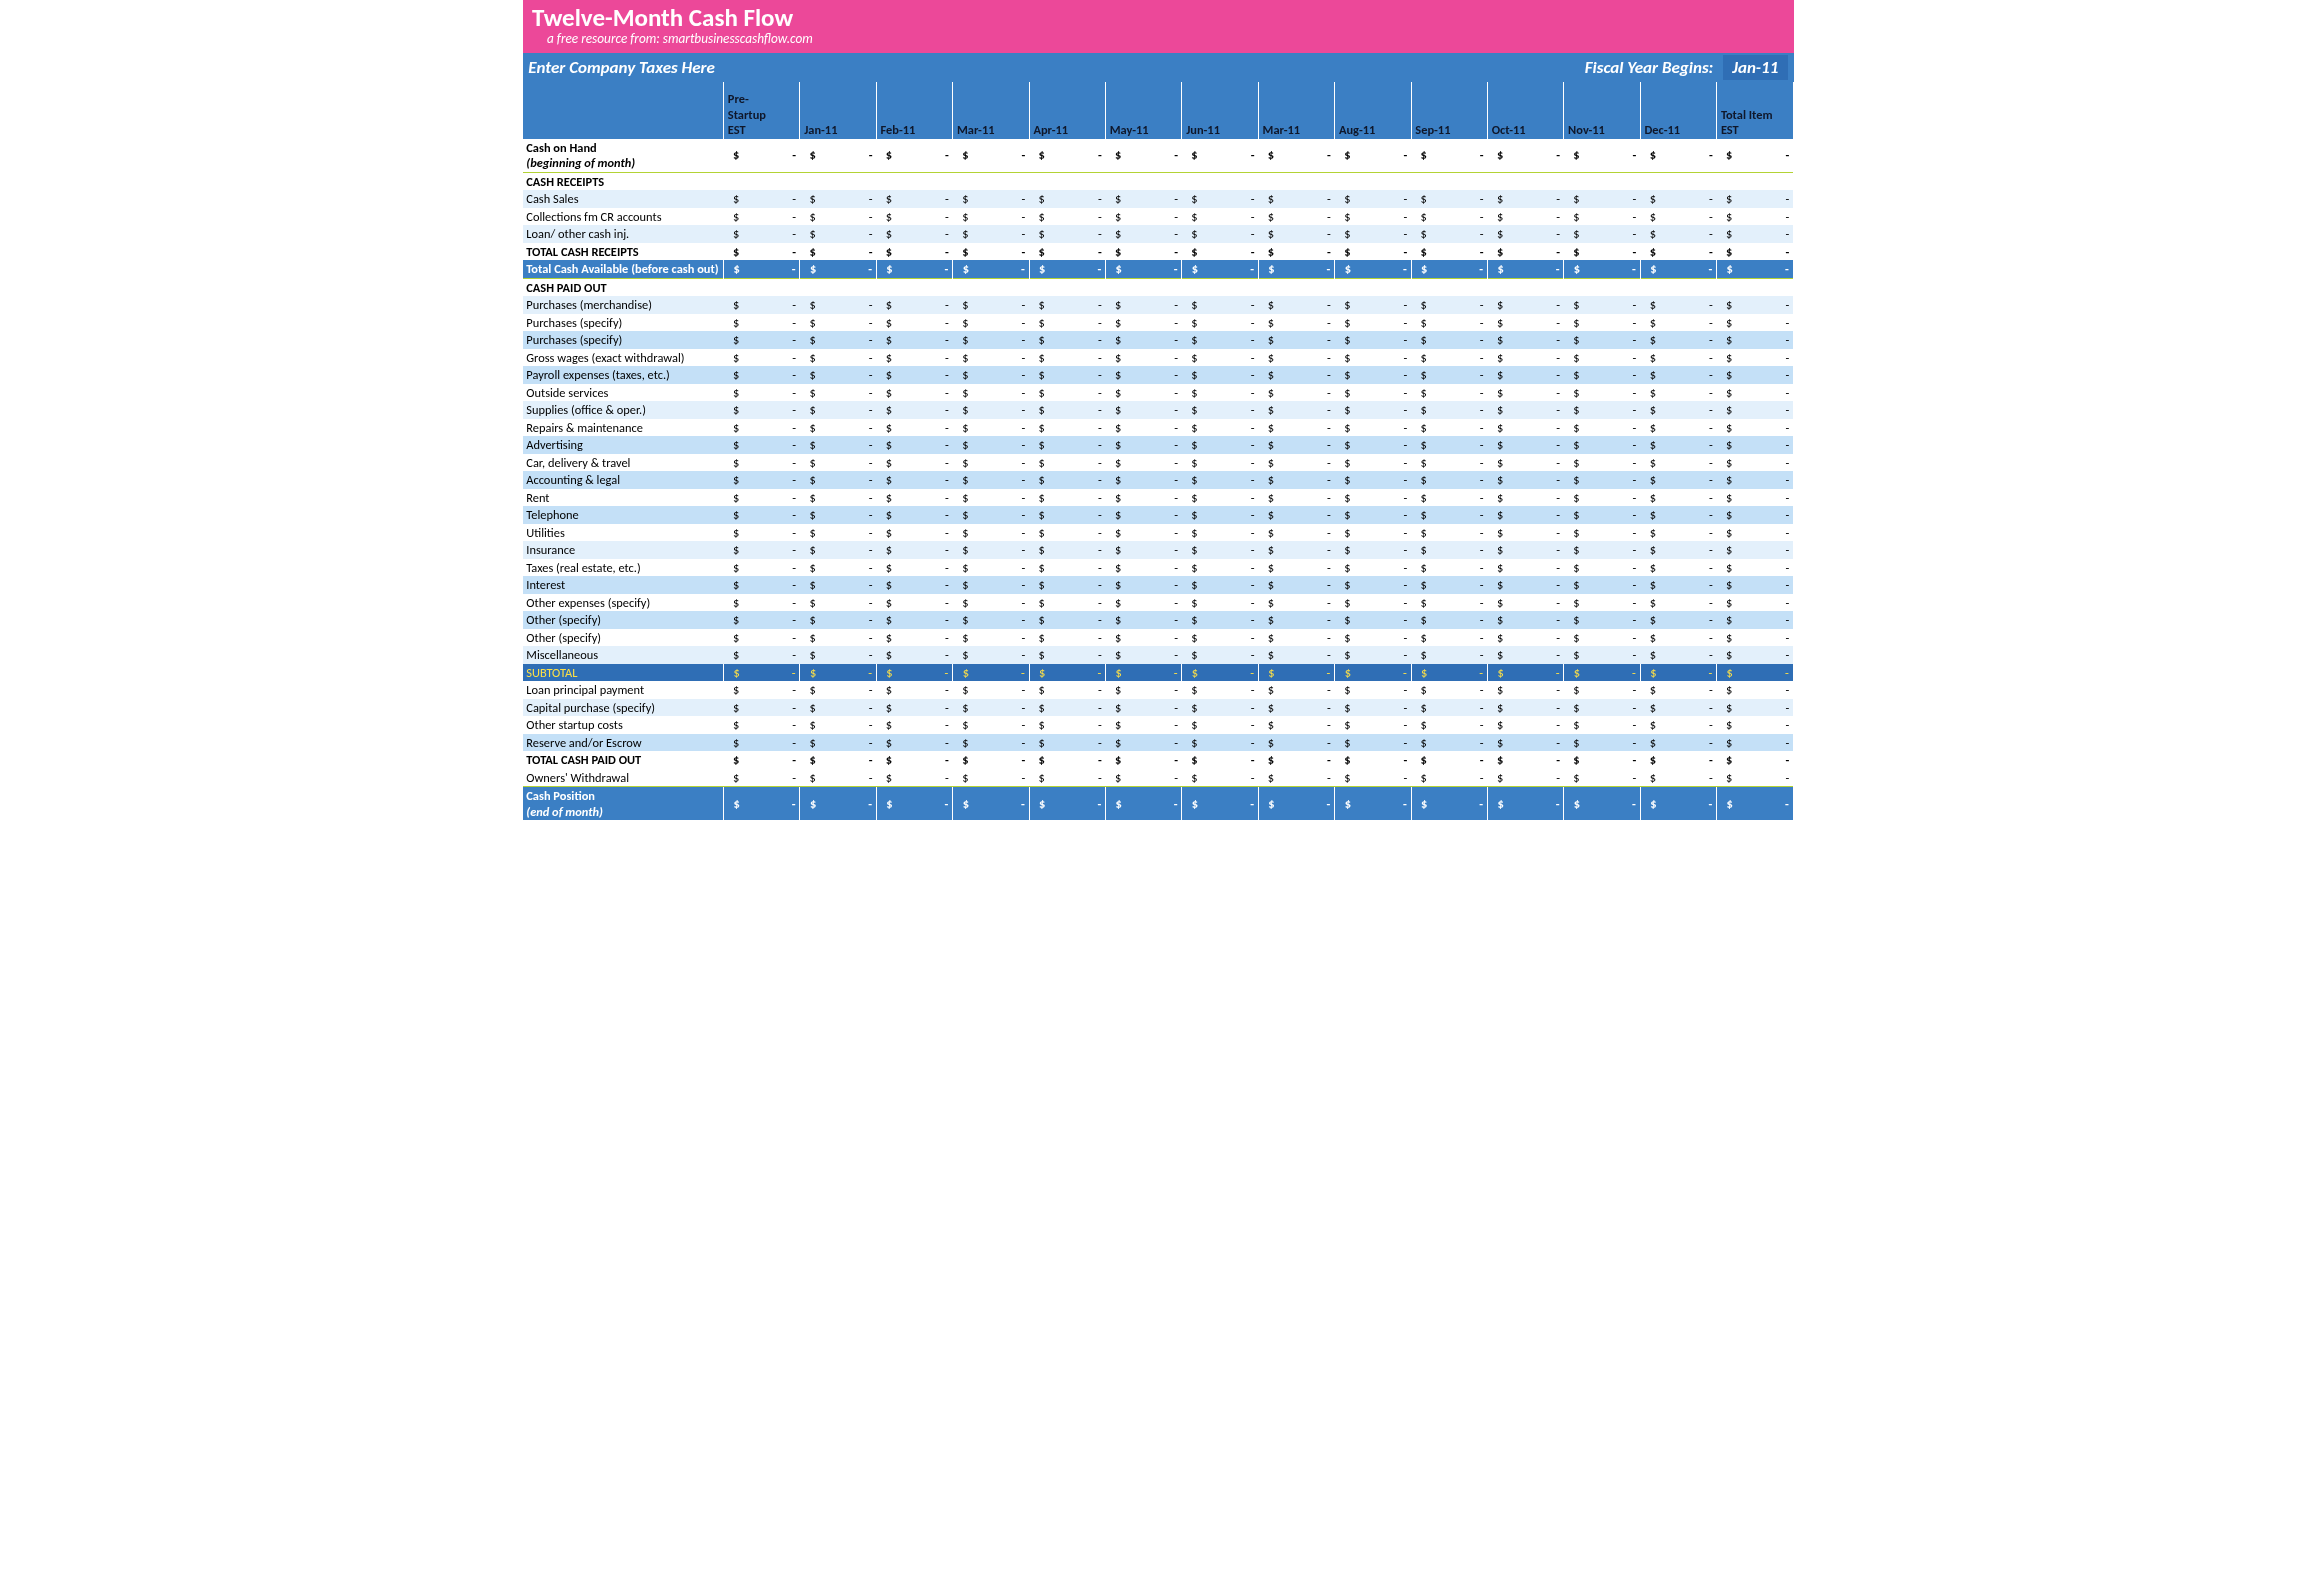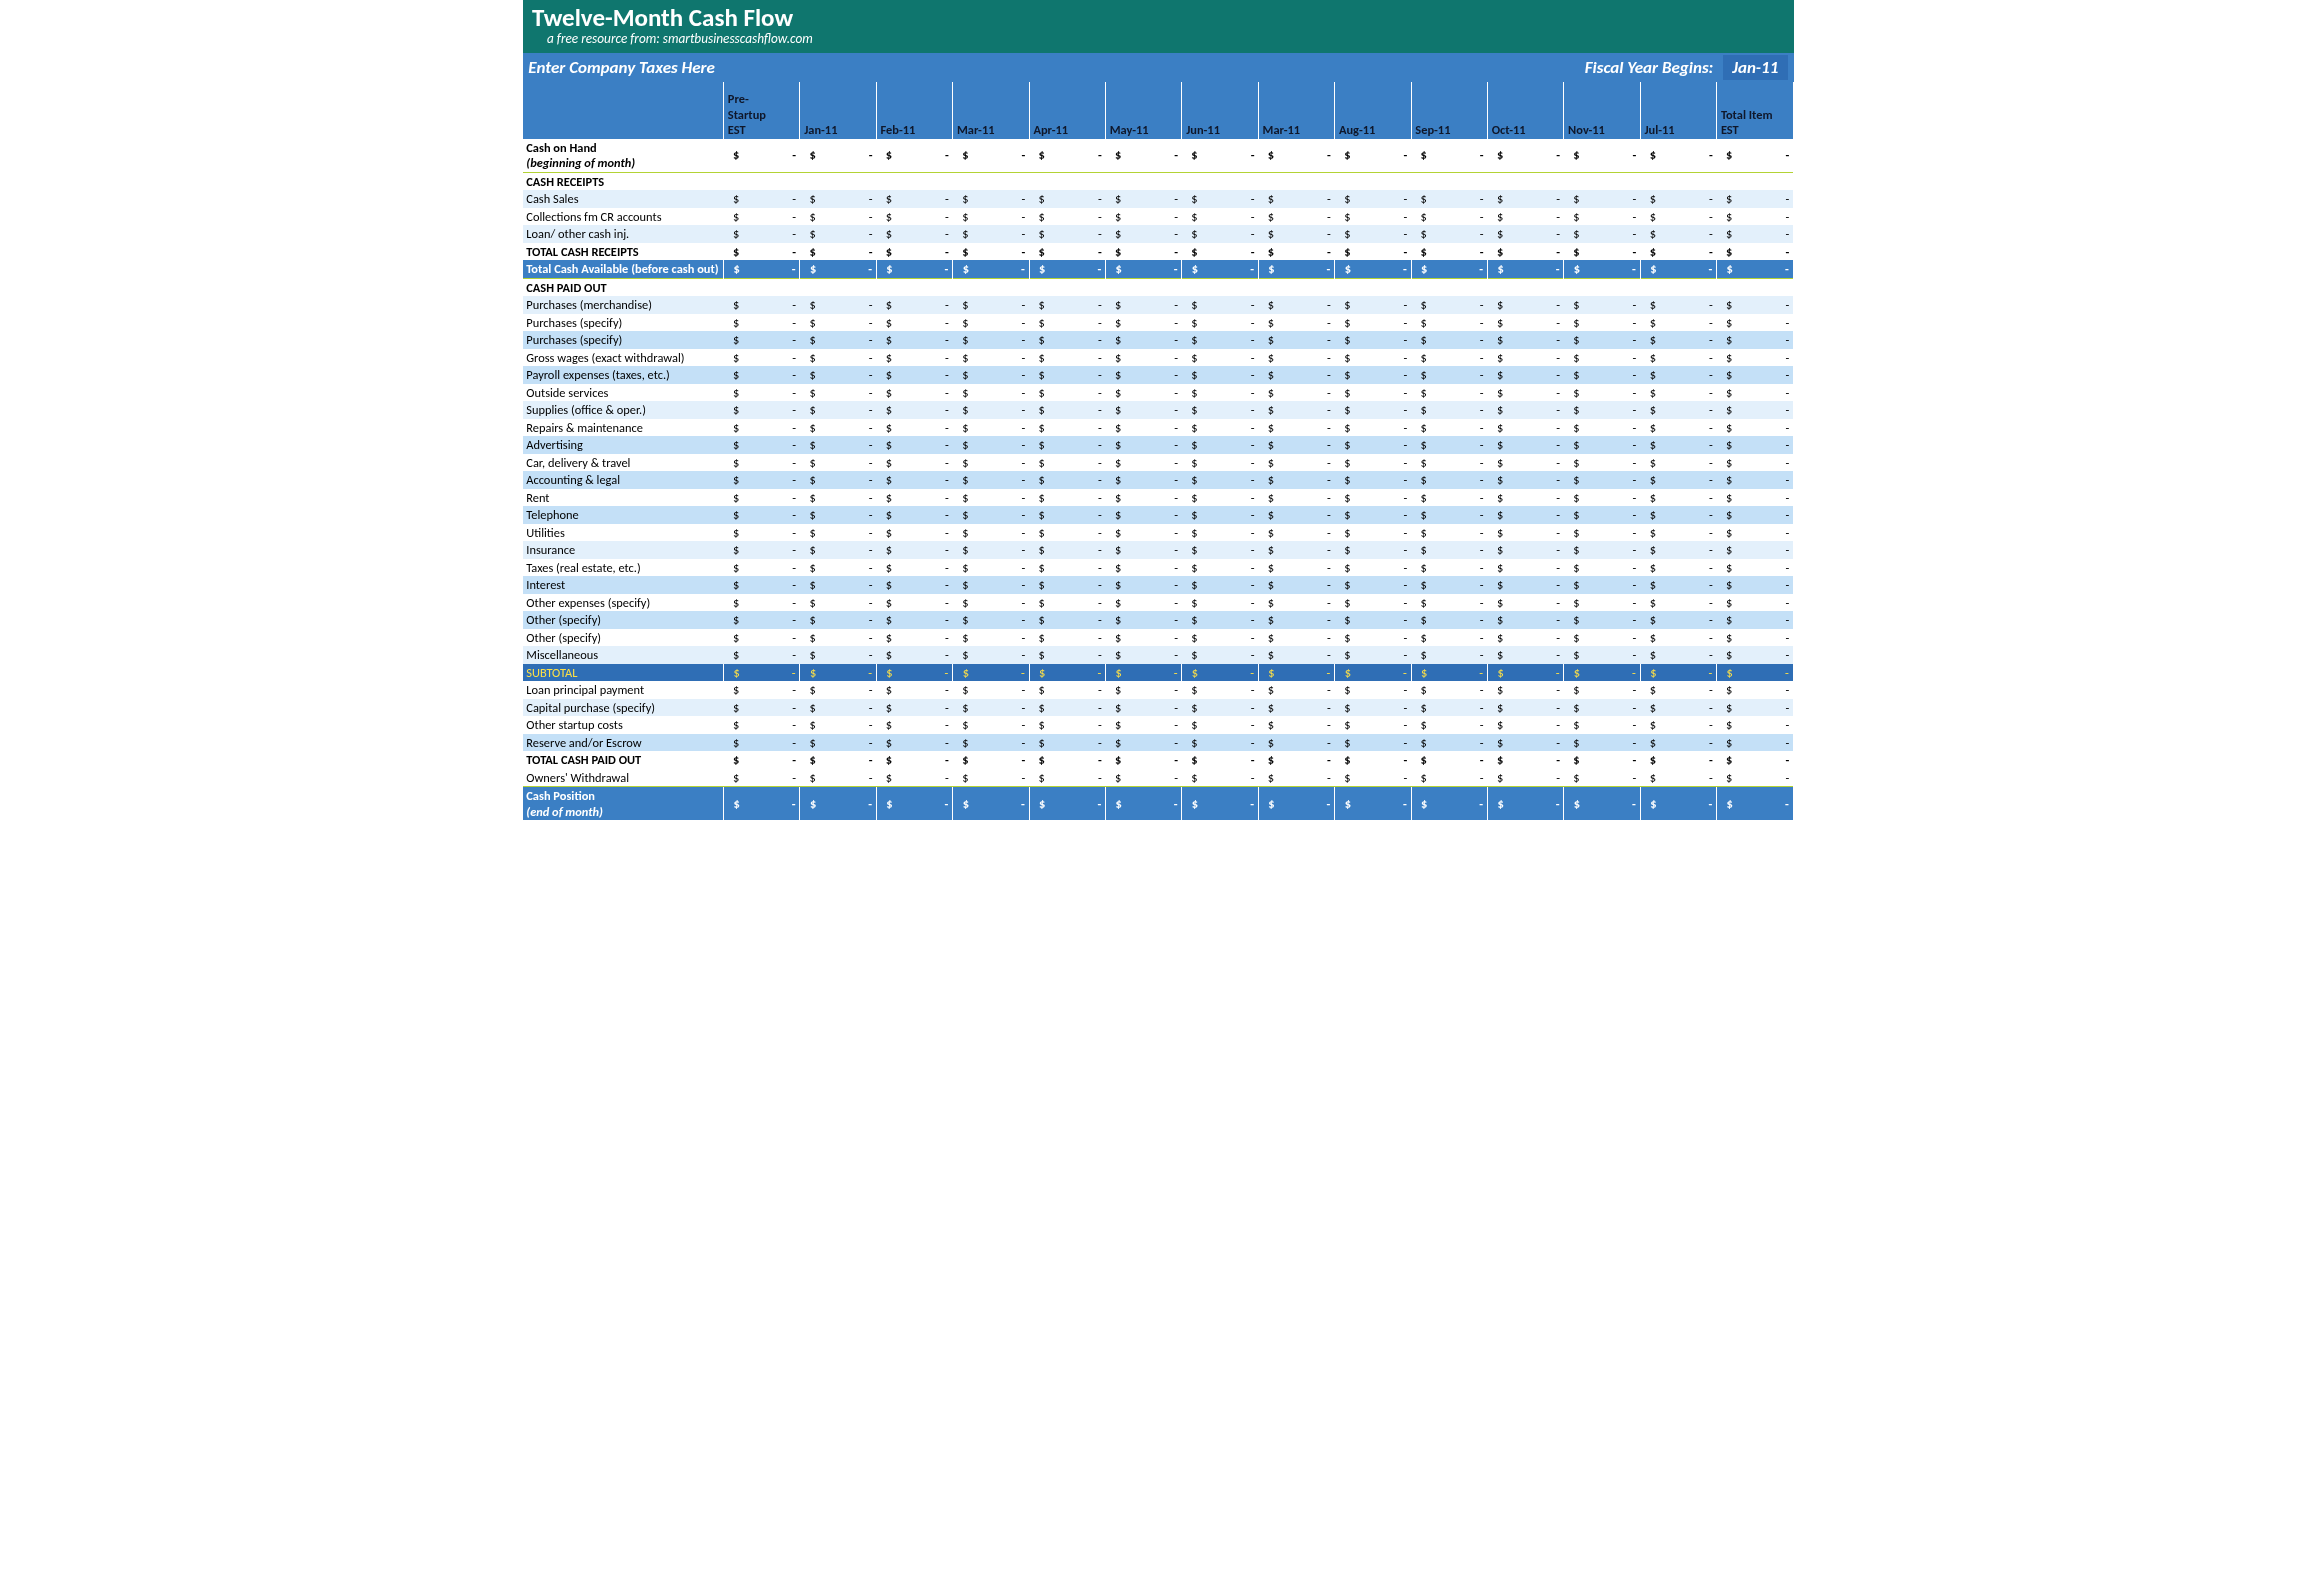--- a/index.html
+++ b/index.html
@@ -6,21 +6,21 @@
   body {
     margin: 0;
     font-family: Calibri, Arial, sans-serif;
     font-size: 12.4px;
     background: #fff;
     color: #000;
   }
   .sheet { width: 1271px; margin: 0 auto; }
   
   .title-block {
-    background: #0f766e;
+    background: #ec4899;
     color: #fff;
     padding: 3.8px 9.5px 5.7px;
   }
   .title-block .title {
     font-size: 25px;
     font-weight: bold;
     line-height: 1.1;
   }
   .title-block .subtitle {
     font-size: 13.3px;
@@ -146,21 +146,21 @@
           <th>Feb-11</th>
           <th>Mar-11</th>
           <th>Apr-11</th>
           <th>May-11</th>
           <th>Jun-11</th>
           <th>Mar-11</th>
           <th>Aug-11</th>
           <th>Sep-11</th>
           <th>Oct-11</th>
           <th>Nov-11</th>
-          <th>Jul-11</th>
+          <th>Dec-11</th>
           <th>Total Item<br>EST</th>
         </tr>
     </thead>
     <tbody id="gridbody">
         <tr class="white boldrow">
           <td class="lbl">Cash on Hand<br><span class="ital">(beginning of month)</span></td>
           <td class="amt"><span class="cur">$</span><span class="dash">-</span></td>
           <td class="amt"><span class="cur">$</span><span class="dash">-</span></td>
           <td class="amt"><span class="cur">$</span><span class="dash">-</span></td>
           <td class="amt"><span class="cur">$</span><span class="dash">-</span></td>

